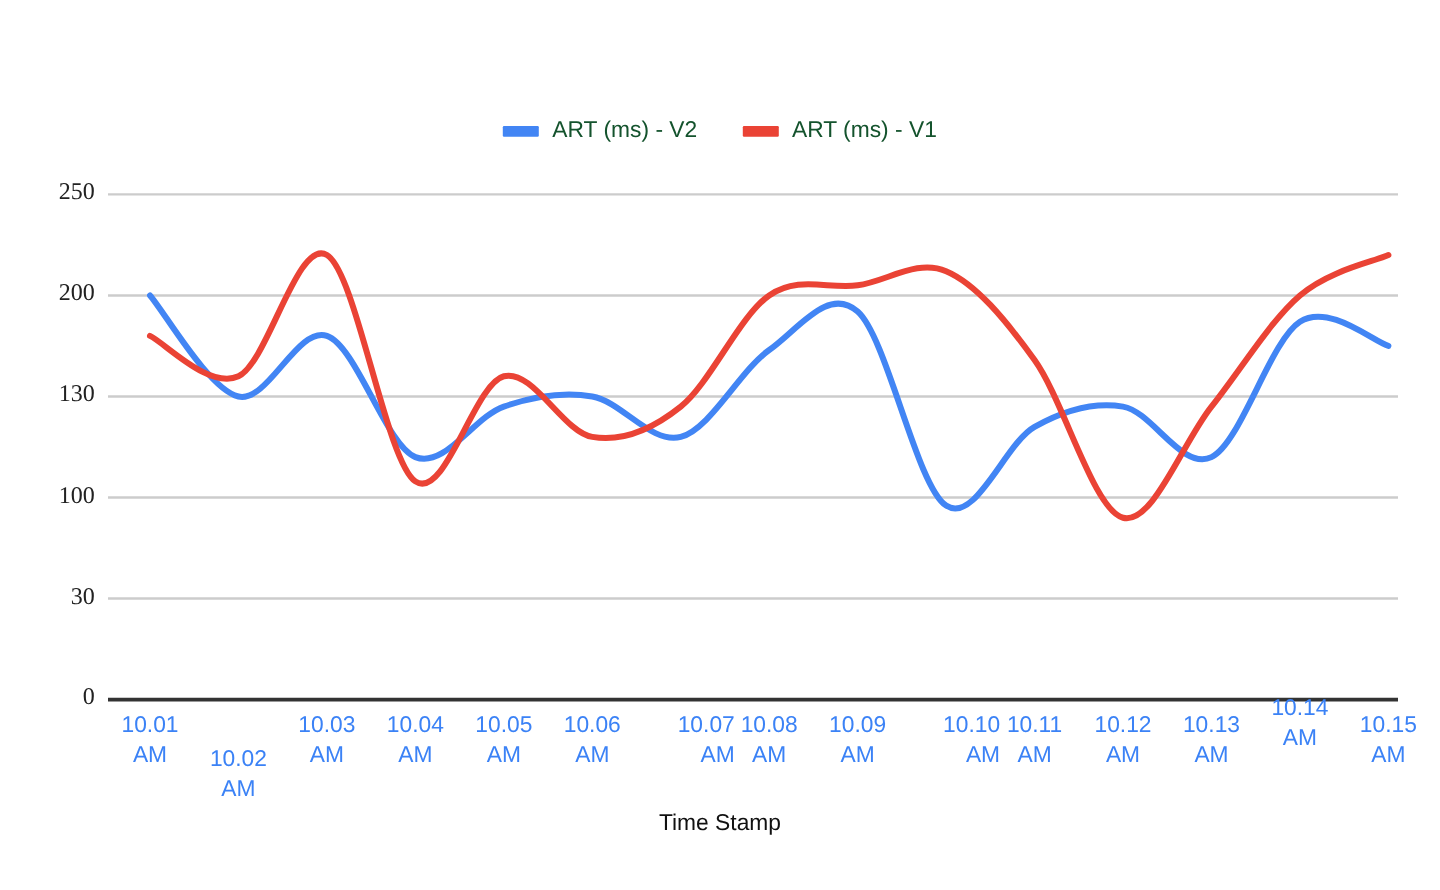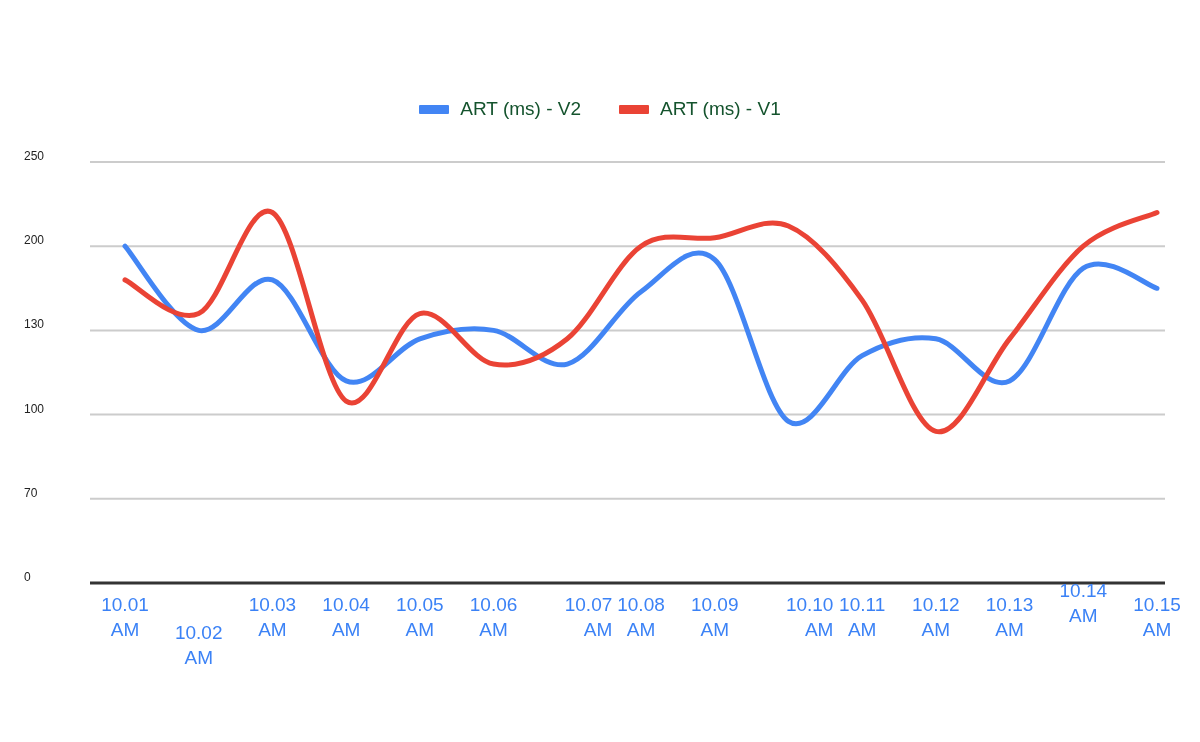--- a/index.html
+++ b/index.html
@@ -60,23 +60,24 @@
   }
   .plot-area {
     position: absolute;
     left: 0;
     top: 0;
     width: 1200px;
     height: 742px;
   }
   .ytick-label {
     position: absolute;
-    font-size: 12px;
+    text-align: right;
+    font-size: 20px;
     color: #222222;
-    font-family: Liberation Sans, sans-serif;
+    font-family: Liberation Serif, serif;
     width: 55px;
     left: 24px;
     white-space: nowrap;
   }
   .xtick-label {
     position: absolute;
     text-align: center;
     font-size: 19px;
     color: #3b82f6;
     font-family: "Liberation Sans", sans-serif;
@@ -128,21 +129,21 @@
       <g id="axis-line-group">
           <line x1="90" x2="1165" y1="583" y2="583" stroke="#333333" stroke-width="3"></line>
         </g>
       <g id="series-paths">
           <path d="M 125.00 246.20 C 137.29 260.23, 174.14 324.79, 198.71 330.40 C 223.29 336.01, 247.86 271.46, 272.43 279.88 C 297.00 288.30, 321.57 371.10, 346.14 380.92 C 370.71 390.74, 395.29 347.24, 419.86 338.82 C 444.43 330.40, 469.00 326.19, 493.57 330.40 C 518.14 334.61, 542.71 370.54, 567.29 364.08 C 591.86 357.62, 616.43 309.07, 641.00 291.67 C 665.57 274.27, 690.14 238.06, 714.71 259.67 C 739.29 281.28, 763.86 405.34, 788.43 421.34 C 813.00 437.33, 837.57 369.41, 862.14 355.66 C 886.71 341.91, 911.29 334.61, 935.86 338.82 C 960.43 343.03, 985.00 392.71, 1009.57 380.92 C 1034.14 369.13, 1058.71 283.53, 1083.29 268.09 C 1107.86 252.66, 1144.71 284.93, 1157.00 288.30" fill="none" stroke="#4285F4" stroke-width="5" stroke-linecap="round" stroke-linejoin="round"></path>
           <path d="M 125.00 279.88 C 137.29 285.49, 174.14 324.79, 198.71 313.56 C 223.29 302.33, 247.86 197.93, 272.43 212.52 C 297.00 227.11, 321.57 384.29, 346.14 401.13 C 370.71 417.97, 395.29 319.73, 419.86 313.56 C 444.43 307.39, 469.00 359.87, 493.57 364.08 C 518.14 368.29, 542.71 358.47, 567.29 338.82 C 591.86 319.17, 616.43 263.04, 641.00 246.20 C 665.57 229.36, 690.14 241.15, 714.71 237.78 C 739.29 234.41, 763.86 215.61, 788.43 225.99 C 813.00 236.38, 837.57 265.85, 862.14 300.09 C 886.71 334.33, 911.29 424.98, 935.86 431.44 C 960.43 437.90, 985.00 369.69, 1009.57 338.82 C 1034.14 307.95, 1058.71 267.25, 1083.29 246.20 C 1107.86 225.15, 1144.71 218.13, 1157.00 212.52" fill="none" stroke="#EA4335" stroke-width="5" stroke-linecap="round" stroke-linejoin="round"></path>
         </g>
     </svg>
     <div id="ytick-labels">
         <div class="ytick-label" style="top: 570px;">0</div>
-        <div class="ytick-label" style="top: 485.8px;">70</div>
+        <div class="ytick-label" style="top: 485.8px;">30</div>
         <div class="ytick-label" style="top: 401.6px;">100</div>
         <div class="ytick-label" style="top: 317.4px;">130</div>
         <div class="ytick-label" style="top: 233.2px;">200</div>
         <div class="ytick-label" style="top: 149px;">250</div>
       </div>
     <div id="xtick-labels">
         <div class="xtick-label" style="left: 80px; width: 90px; top: 592px;"><div>10.01</div><div>AM</div></div>
         <div class="xtick-label" style="left: 153.714px; width: 90px; top: 620px;"><div>10.02</div><div>AM</div></div>
         <div class="xtick-label" style="left: 227.429px; width: 90px; top: 592px;"><div>10.03</div><div>AM</div></div>
         <div class="xtick-label" style="left: 301.143px; width: 90px; top: 592px;"><div>10.04</div><div>AM</div></div>
@@ -153,14 +154,15 @@
         <div class="xtick-label" style="left: 669.714px; width: 90px; top: 592px;"><div>10.09</div><div>AM</div></div>
         <div class="xtick-label" style="left: 743.429px; width: 90px; top: 592px; text-align: right;"><div>10.10</div><div>AM</div></div>
         <div class="xtick-label" style="left: 817.143px; width: 90px; top: 592px;"><div>10.11</div><div>AM</div></div>
         <div class="xtick-label" style="left: 890.857px; width: 90px; top: 592px;"><div>10.12</div><div>AM</div></div>
         <div class="xtick-label" style="left: 964.571px; width: 90px; top: 592px;"><div>10.13</div><div>AM</div></div>
         <div class="xtick-label" style="left: 1038.29px; width: 90px; top: 568px; margin-top: 10px;"><div>10.14</div><div>AM</div></div>
         <div class="xtick-label" style="left: 1112px; width: 90px; top: 592px;"><div>10.15</div><div>AM</div></div>
       </div>
   </div>
 
+  <div class="axis-title-x">Time Stamp</div>
 
 </div>
 
 </body></html>

